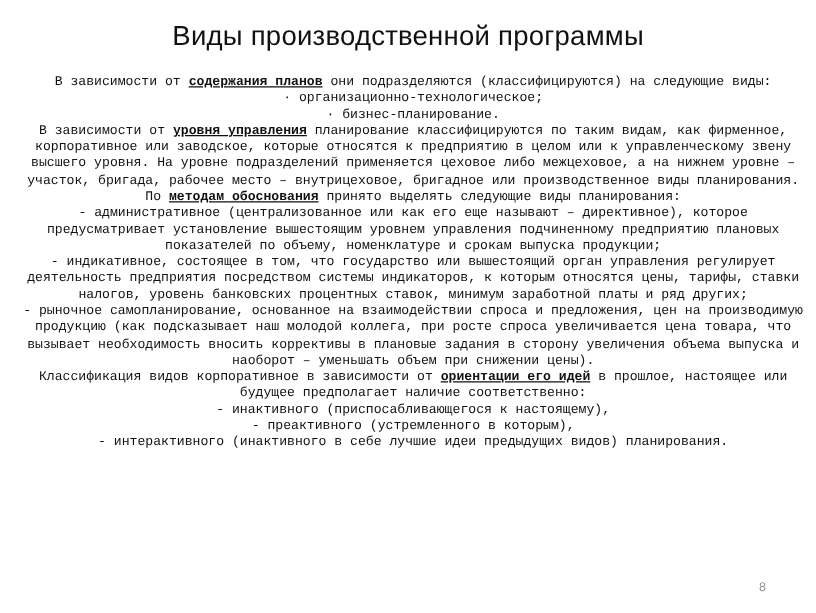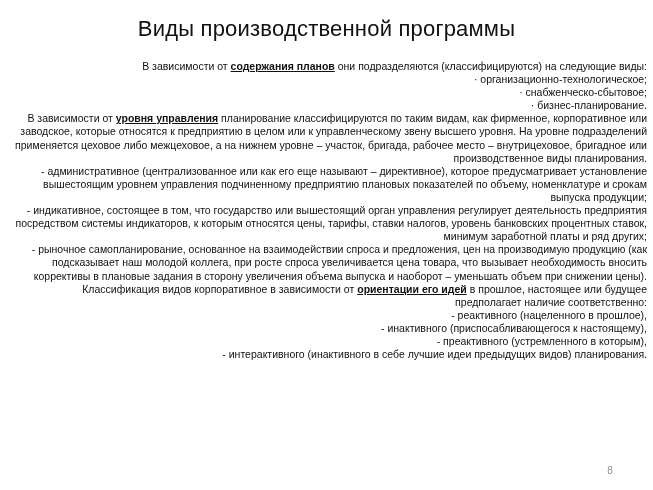--- a/index.html
+++ b/index.html
@@ -28,21 +28,22 @@
     letter-spacing: 0.2px;
   }
   .body {
     position: absolute;
     top: 60px;
     left: 14px;
     right: 6px;
     font-size: 10.5px;
     line-height: 13.1px;
     color: #111111;
-    text-align: right;
+    text-align: center;
+    font-family: Liberation Mono, monospace;
   }
   .para { margin: 0; padding: 0; }
   .emph {
     font-weight: bold;
     text-decoration: underline;
   }
   .page-number {
     position: absolute;
     left: 600px;
     top: 465px;
@@ -54,27 +55,26 @@
 </style>
 </head>
 <body>
 
 <div class="slide" style="background: rgb(255, 255, 255);">
   <h1 class="title" style="color: rgb(17, 17, 17);">Виды производственной программы</h1>
 
   <div class="body" style="color: rgb(17, 17, 17);">
       <div class="para"><span class="plain">В зависимости от </span><span class="emph">содержания планов</span><span class="plain"> они подразделяются (классифицируются) на следующие виды:</span></div>
       <div class="para"><span class="plain">· организационно-технологическое;</span></div>
-      <div class="para"><span class="plain">· снабженческо-сбытовое;</span></div>
       <div class="para"><span class="plain">· бизнес-планирование.</span></div>
       <div class="para"><span class="plain">В зависимости от </span><span class="emph">уровня управления</span><span class="plain"> планирование классифицируются по таким видам, как фирменное, корпоративное или заводское, которые относятся к предприятию в целом или к управленческому звену высшего уровня. На уровне подразделений применяется цеховое либо межцеховое, а на нижнем уровне – участок, бригада, рабочее место – внутрицеховое, бригадное или производственное виды планирования.</span></div>
+      <div class="para"><span class="plain">По </span><span class="emph">методам обоснования</span><span class="plain"> принято выделять следующие виды планирования:</span></div>
       <div class="para"><span class="plain">- административное (централизованное или как его еще называют – директивное), которое предусматривает установление вышестоящим уровнем управления подчиненному предприятию плановых показателей по объему, номенклатуре и срокам выпуска продукции;</span></div>
       <div class="para"><span class="plain">- индикативное, состоящее в том, что государство или вышестоящий орган управления регулирует деятельность предприятия посредством системы индикаторов, к которым относятся цены, тарифы, ставки налогов, уровень банковских процентных ставок, минимум заработной платы и ряд других;</span></div>
       <div class="para"><span class="plain">- рыночное самопланирование, основанное на взаимодействии спроса и предложения, цен на производимую продукцию (как подсказывает наш молодой коллега, при росте спроса увеличивается цена товара, что вызывает необходимость вносить коррективы в плановые задания в сторону увеличения объема выпуска и наоборот – уменьшать объем при снижении цены).</span></div>
       <div class="para"><span class="plain">Классификация видов корпоративное в зависимости от </span><span class="emph">ориентации его идей</span><span class="plain"> в прошлое, настоящее или будущее предполагает наличие соответственно:</span></div>
-      <div class="para"><span class="plain">- реактивного (нацеленного в прошлое),</span></div>
       <div class="para"><span class="plain">- инактивного (приспосабливающегося к настоящему),</span></div>
       <div class="para"><span class="plain">- преактивного (устремленного в которым),</span></div>
       <div class="para"><span class="plain">- интерактивного (инактивного в себе лучшие идеи предыдущих видов) планирования.</span></div>
     </div>
 
   <div class="page-number" style="color: rgb(144, 144, 144);">8</div>
 </div>
 
 </body></html>

